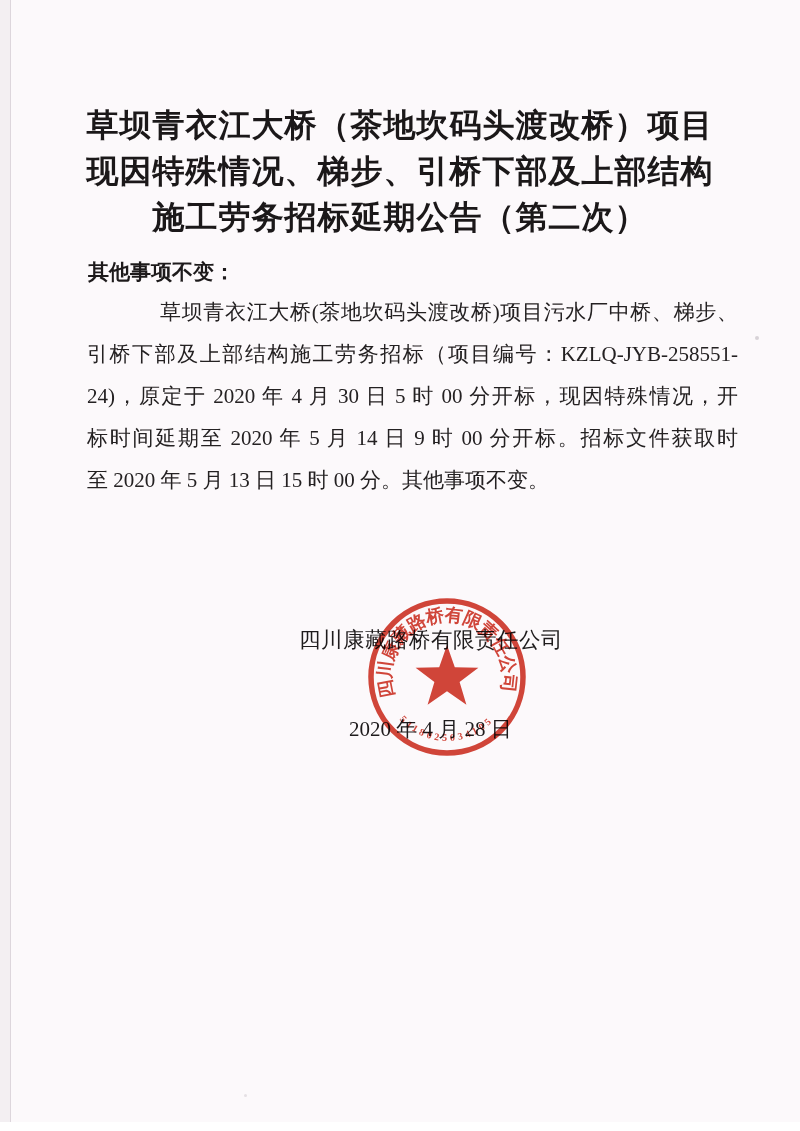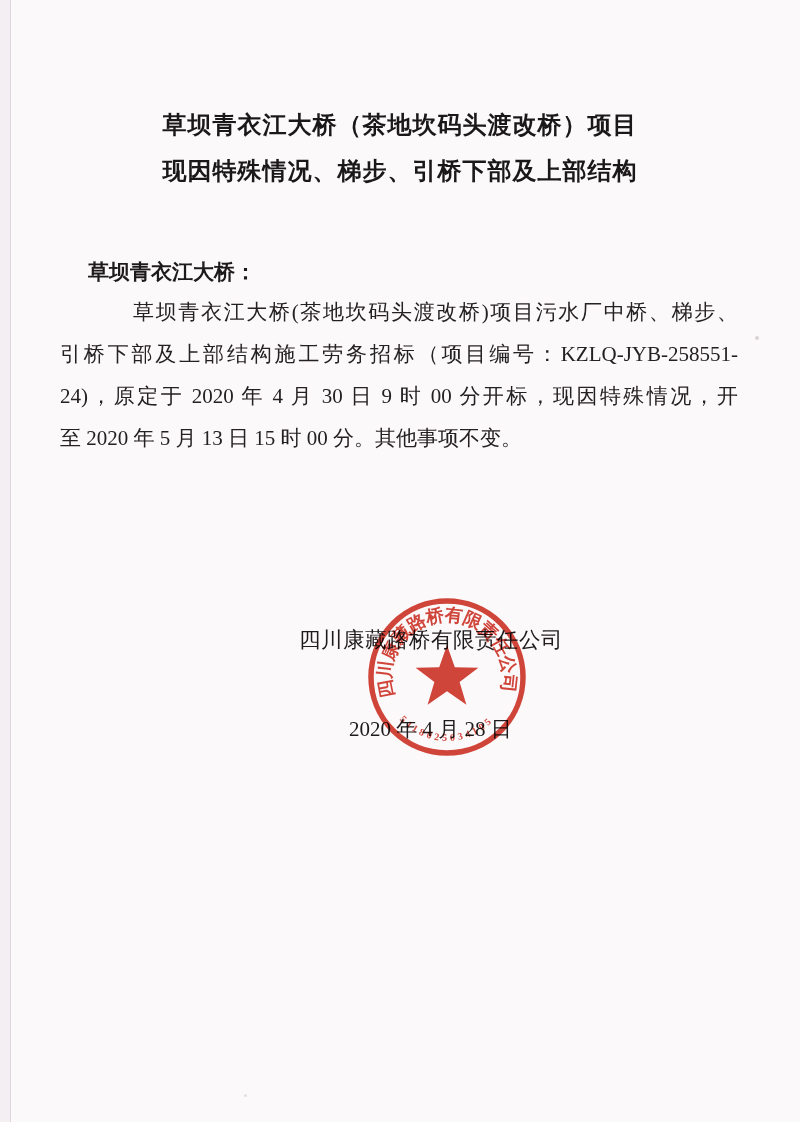--- a/index.html
+++ b/index.html
@@ -14,36 +14,37 @@
   .scan-strip-left{
     position:absolute;left:0;top:0;width:10px;height:1131px;
     background:#f3eff2;border-right:1px solid #ddd6dc;
   }
   .scan-strip-bottom{
     position:absolute;left:0;top:1122px;width:800px;height:9px;
     background:#ffffff;
   }
   .doc-title{
     position:absolute;left:60px;top:102px;width:680px;
-    text-align:center;font-weight:bold;font-size:24px;
+    text-align:center;font-weight:bold;font-size:32px;
     letter-spacing:1px;color:#1b1819;
   }
   .title-line{height:46px;line-height:46px;}
   .salutation{
     position:absolute;left:88px;top:256px;
     font-weight:bold;font-size:21px;line-height:32px;color:#1d1a1b;
   }
   .body-para{
     position:absolute;left:60px;top:291px;width:678px;
     font-size:21px;color:#242122;
   }
   .body-line{
     height:42px;line-height:42px;
     text-align:justify;text-align-last:justify;
     white-space:normal;
+    margin-left:27px;
   }
   .body-line.first{text-indent:73px;}
   .body-line.last{text-align-last:left;}
   .signature-company{
     position:absolute;left:299px;top:626px;
     font-size:21.5px;letter-spacing:.5px;line-height:28px;color:#1e1b1c;
   }
   .signature-date{
     position:absolute;left:349px;top:715px;
     font-size:21px;line-height:28px;color:#1e1b1c;
@@ -63,28 +64,30 @@
 <body>
 
 <div class="page">
 
   <div class="scan-strip-left"></div>
   <div class="scan-strip-bottom"></div>
 
   <div class="doc-title">
     <div class="title-line">草坝青衣江大桥（茶地坎码头渡改桥）项目</div>
     <div class="title-line">现因特殊情况、梯步、引桥下部及上部结构</div>
+    <div class="title-line">施工劳务招标延期公告（第二次）</div>
   </div>
 
-  <div class="salutation">草坝青衣江大桥：</div>
+  <div class="salutation">其他事项不变：</div>
 
   <div class="body-para">
     <div class="body-line first">草坝青衣江大桥(茶地坎码头渡改桥)项目污水厂中桥、梯步、</div>
     <div class="body-line">引桥下部及上部结构施工劳务招标（项目编号：KZLQ-JYB-258551-</div>
-    <div class="body-line">24)，原定于 2020 年 4 月 30 日 9 时 00 分开标，现因特殊情况，开</div>
+    <div class="body-line">24)，原定于 2020 年 4 月 30 日 5 时 00 分开标，现因特殊情况，开</div>
+    <div class="body-line">标时间延期至 2020 年 5 月 14 日 9 时 00 分开标。招标文件获取时</div>
     <div class="body-line last">至 2020 年 5 月 13 日 15 时 00 分。其他事项不变。</div>
   </div>
 
   <div class="signature-company">四川康藏路桥有限责任公司</div>
   <div class="signature-date">2020 年 4 月 28 日</div>
 
   <svg class="seal" viewBox="0 0 220 220" xmlns="http://www.w3.org/2000/svg">
     <defs>
       <path id="ringPath" d="M 57.4 129.2 A 56 56 0 1 1 162.6 129.2" fill="none"></path>
       <path id="serialPath" d="M 61 151.1 A 64 64 0 0 0 159 151.1" fill="none"></path>

